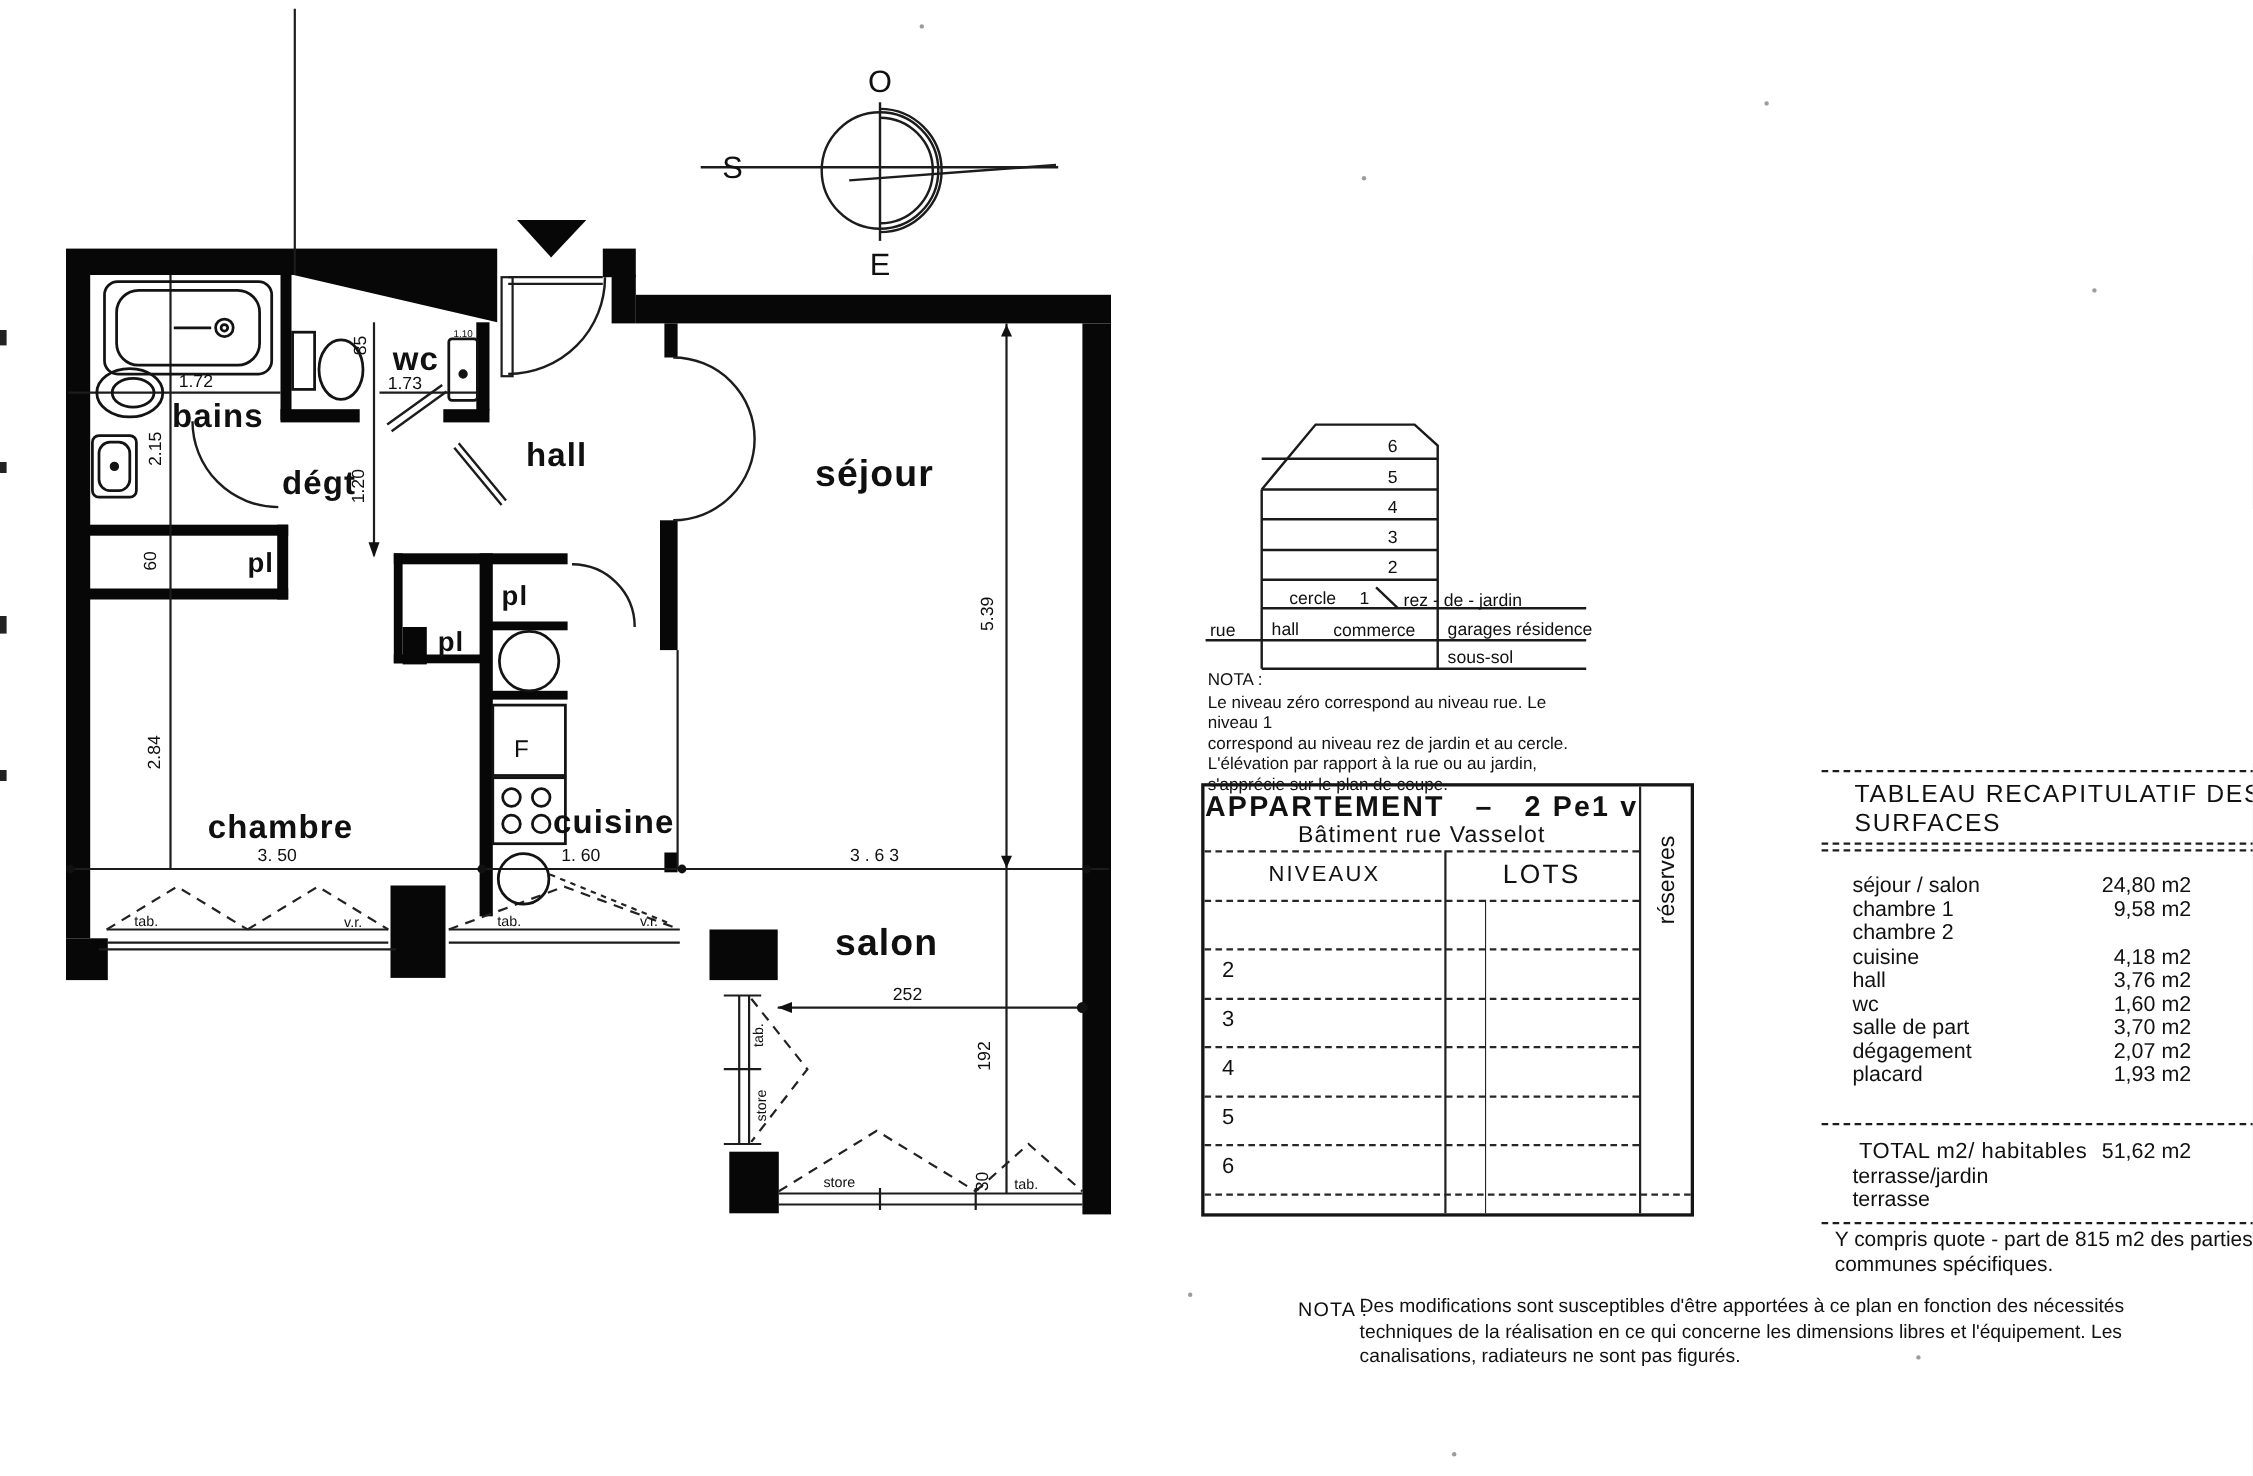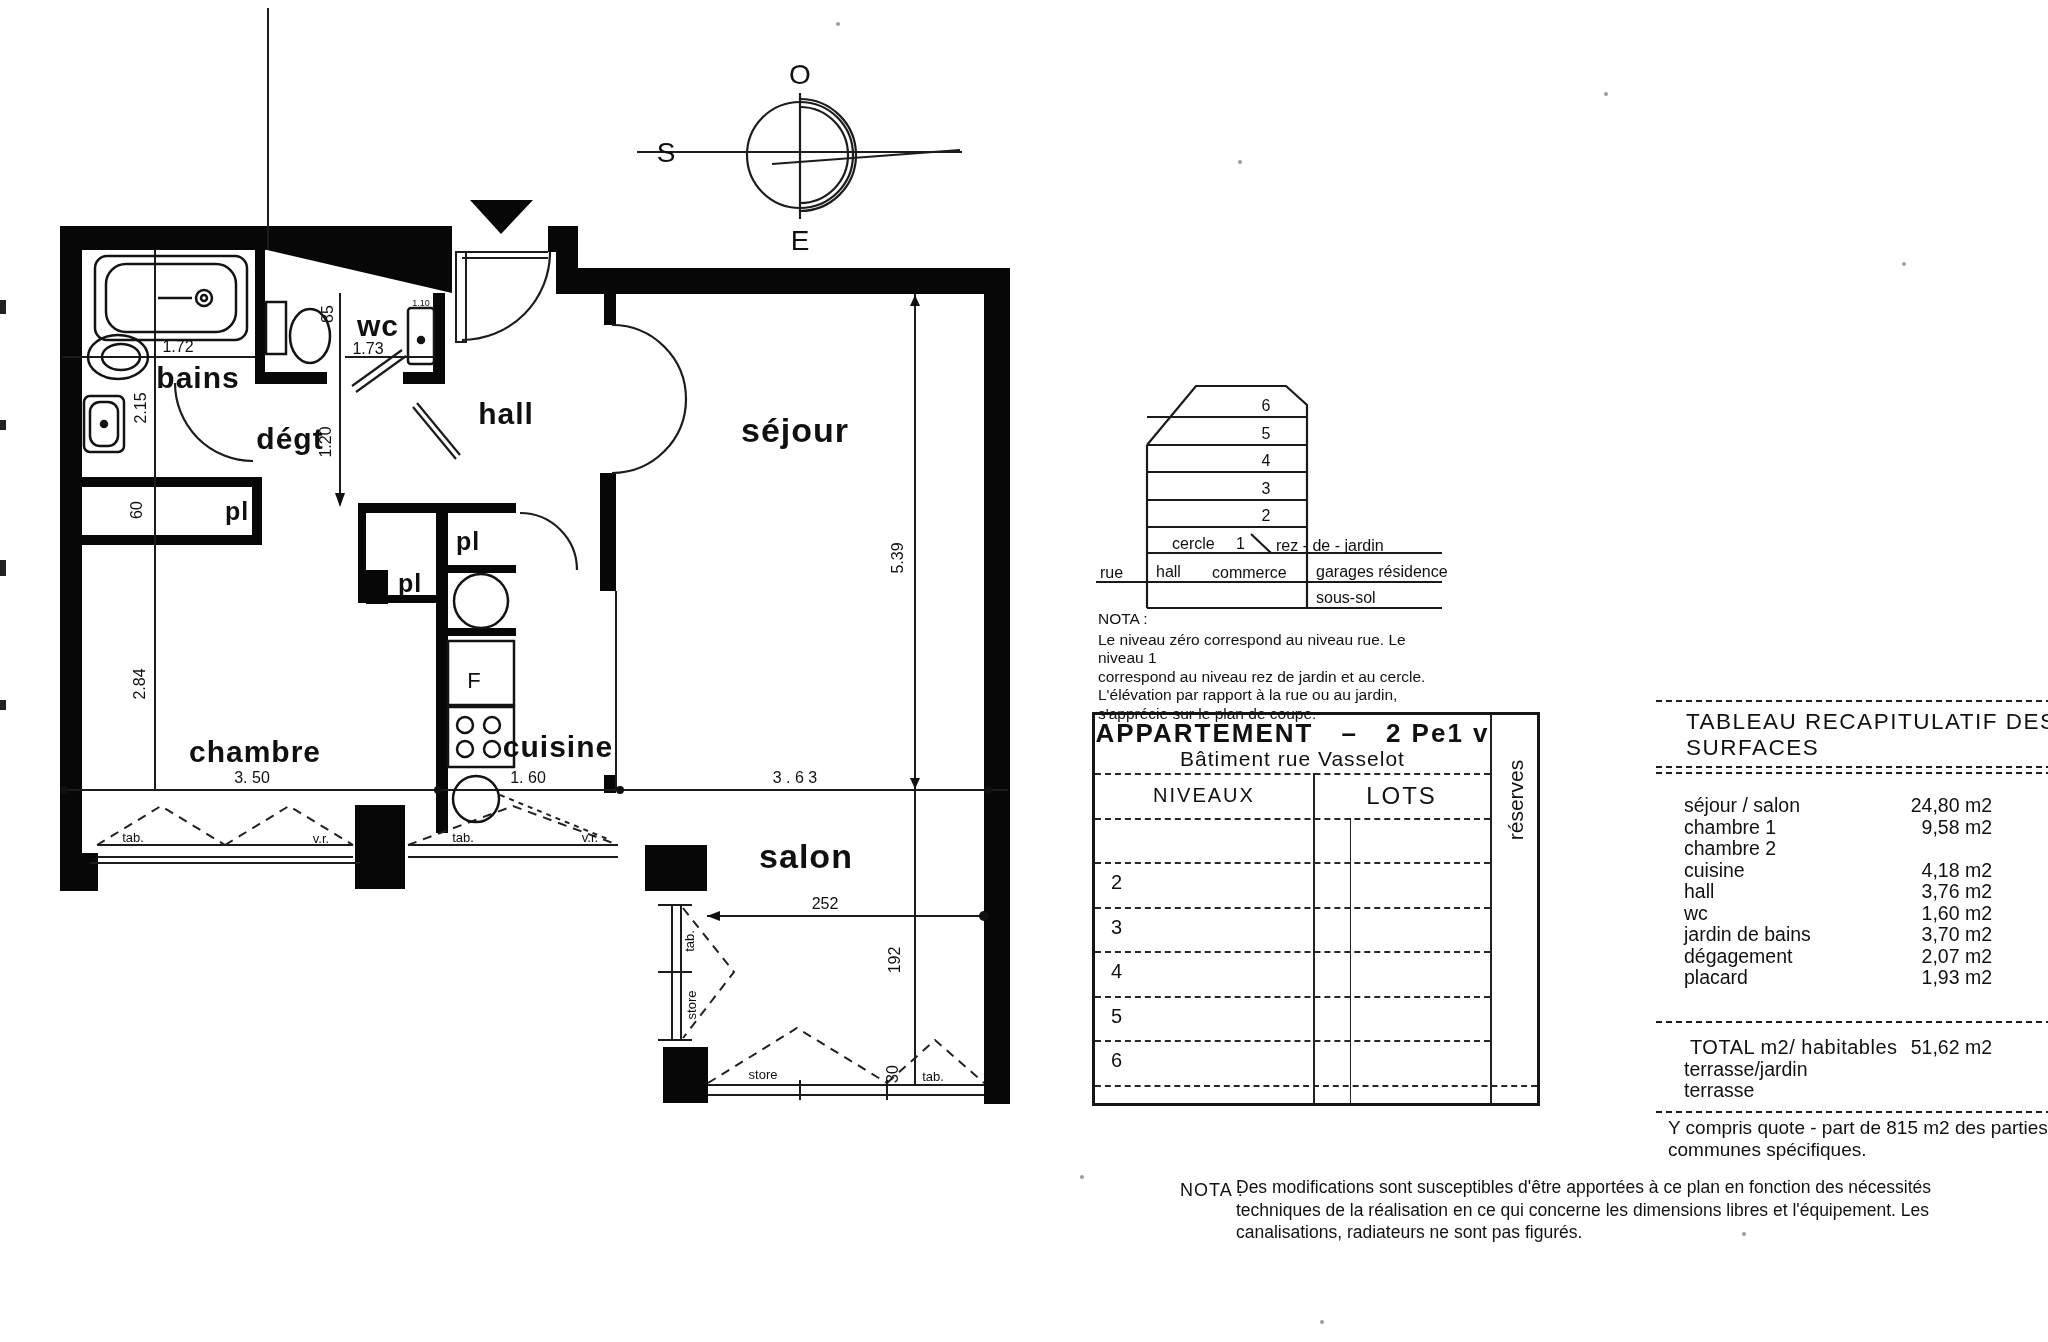--- a/index.html
+++ b/index.html
@@ -346,21 +346,21 @@
         </div>
       <div class="srow">
         <span class="sl">hall</span>
         <span class="sv">3,76 m2</span>
         </div>
       <div class="srow">
         <span class="sl">wc</span>
         <span class="sv">1,60 m2</span>
         </div>
       <div class="srow">
-        <span class="sl">jardin de bains</span>
+        <span class="sl">salle de part</span>
         <span class="sv">3,70 m2</span>
         </div>
       <div class="srow">
         <span class="sl">dégagement</span>
         <span class="sv">2,07 m2</span>
         </div>
       <div class="srow">
         <span class="sl">placard</span>
         <span class="sv">1,93 m2</span>
         </div>

